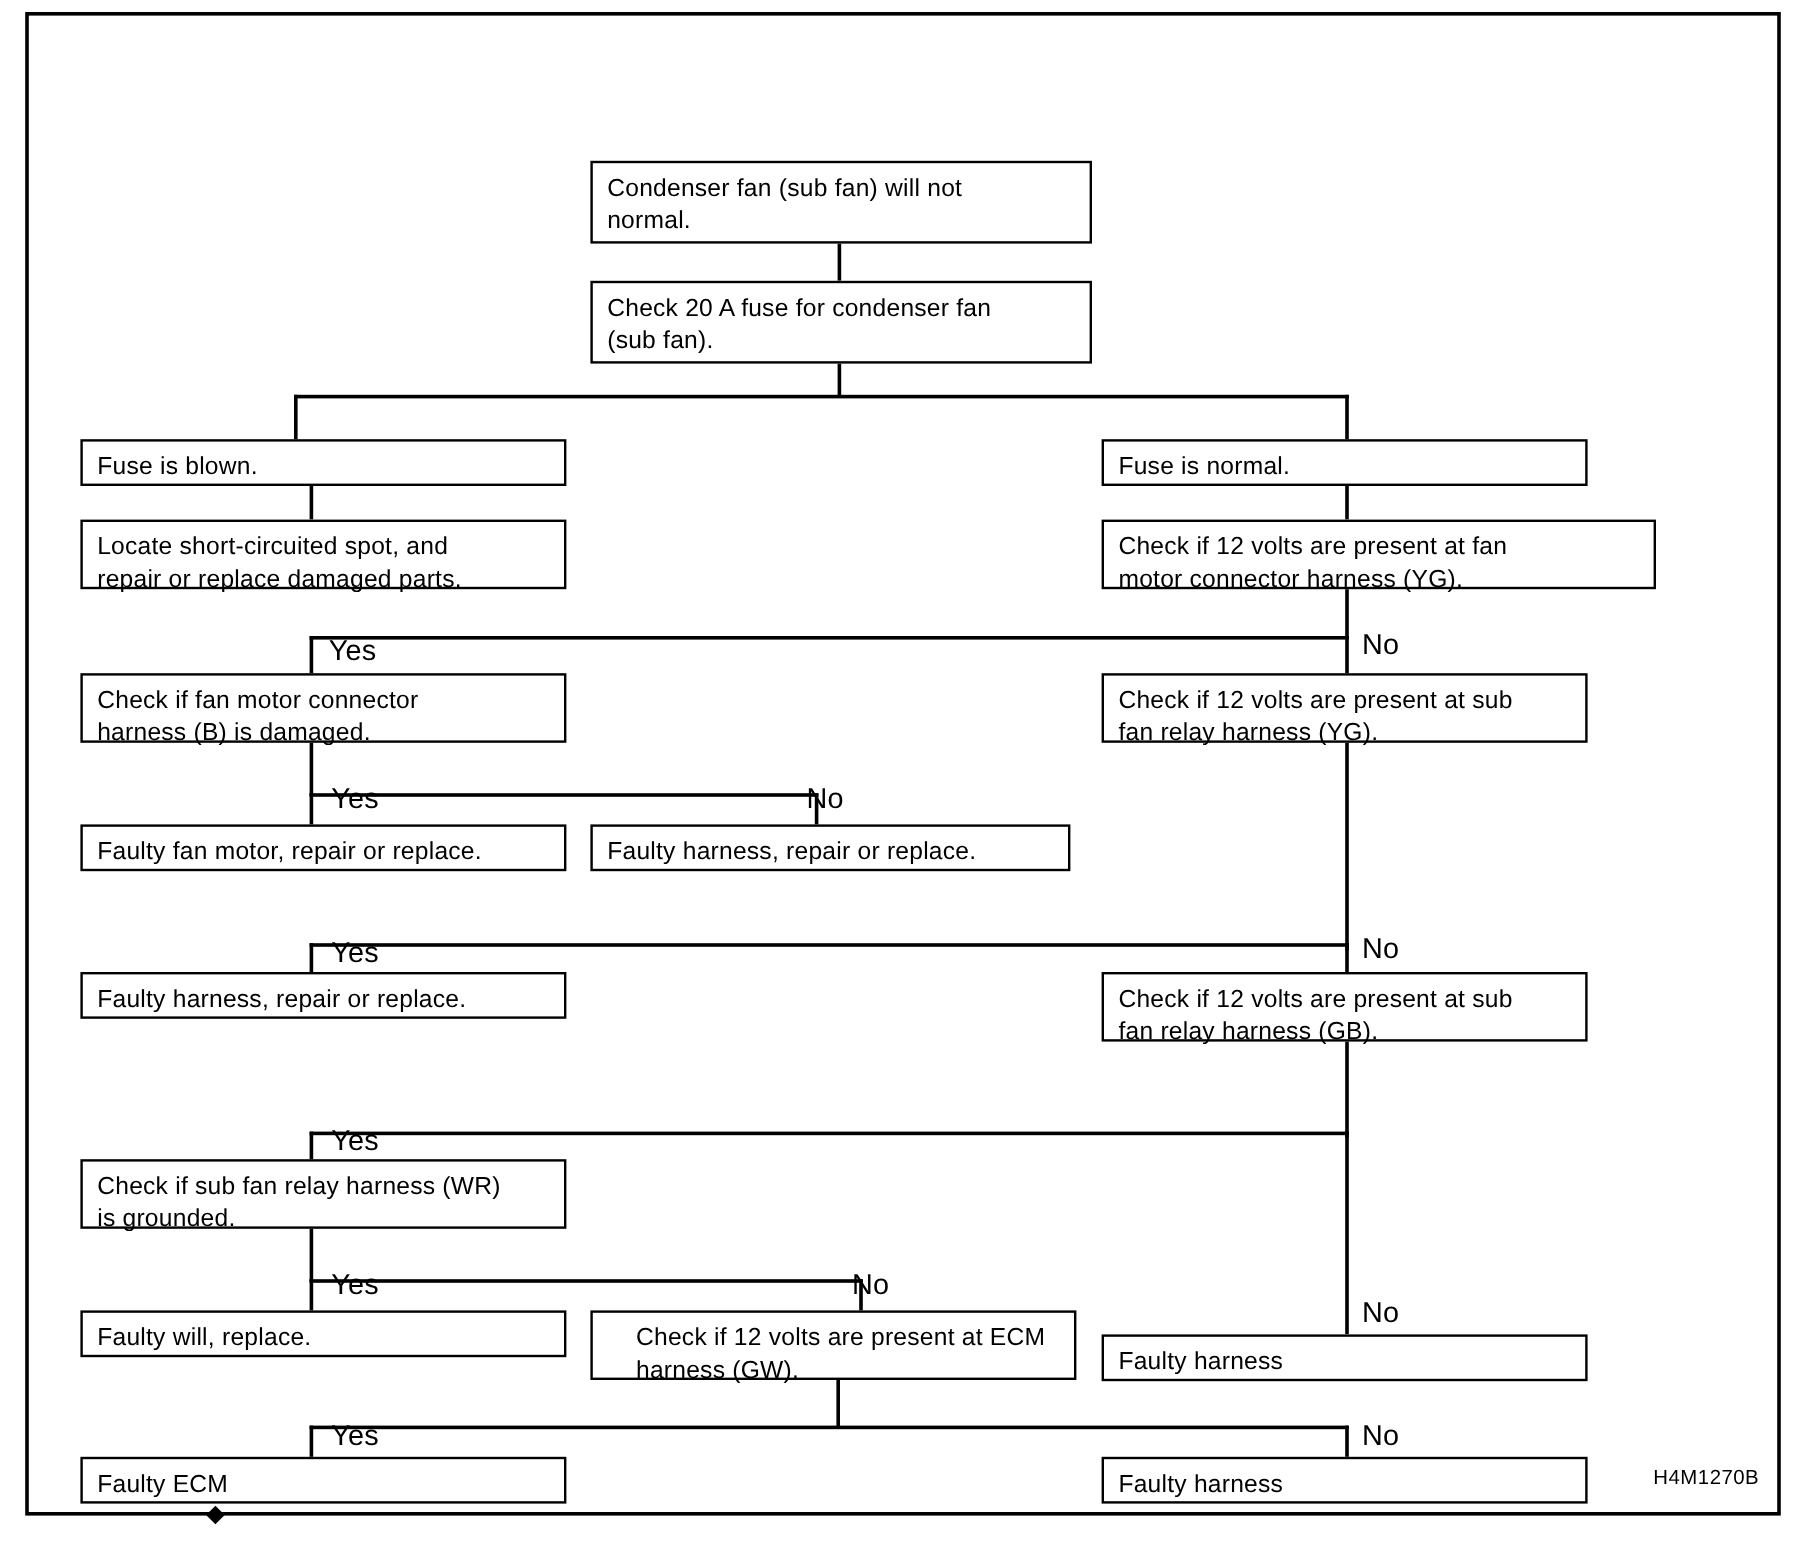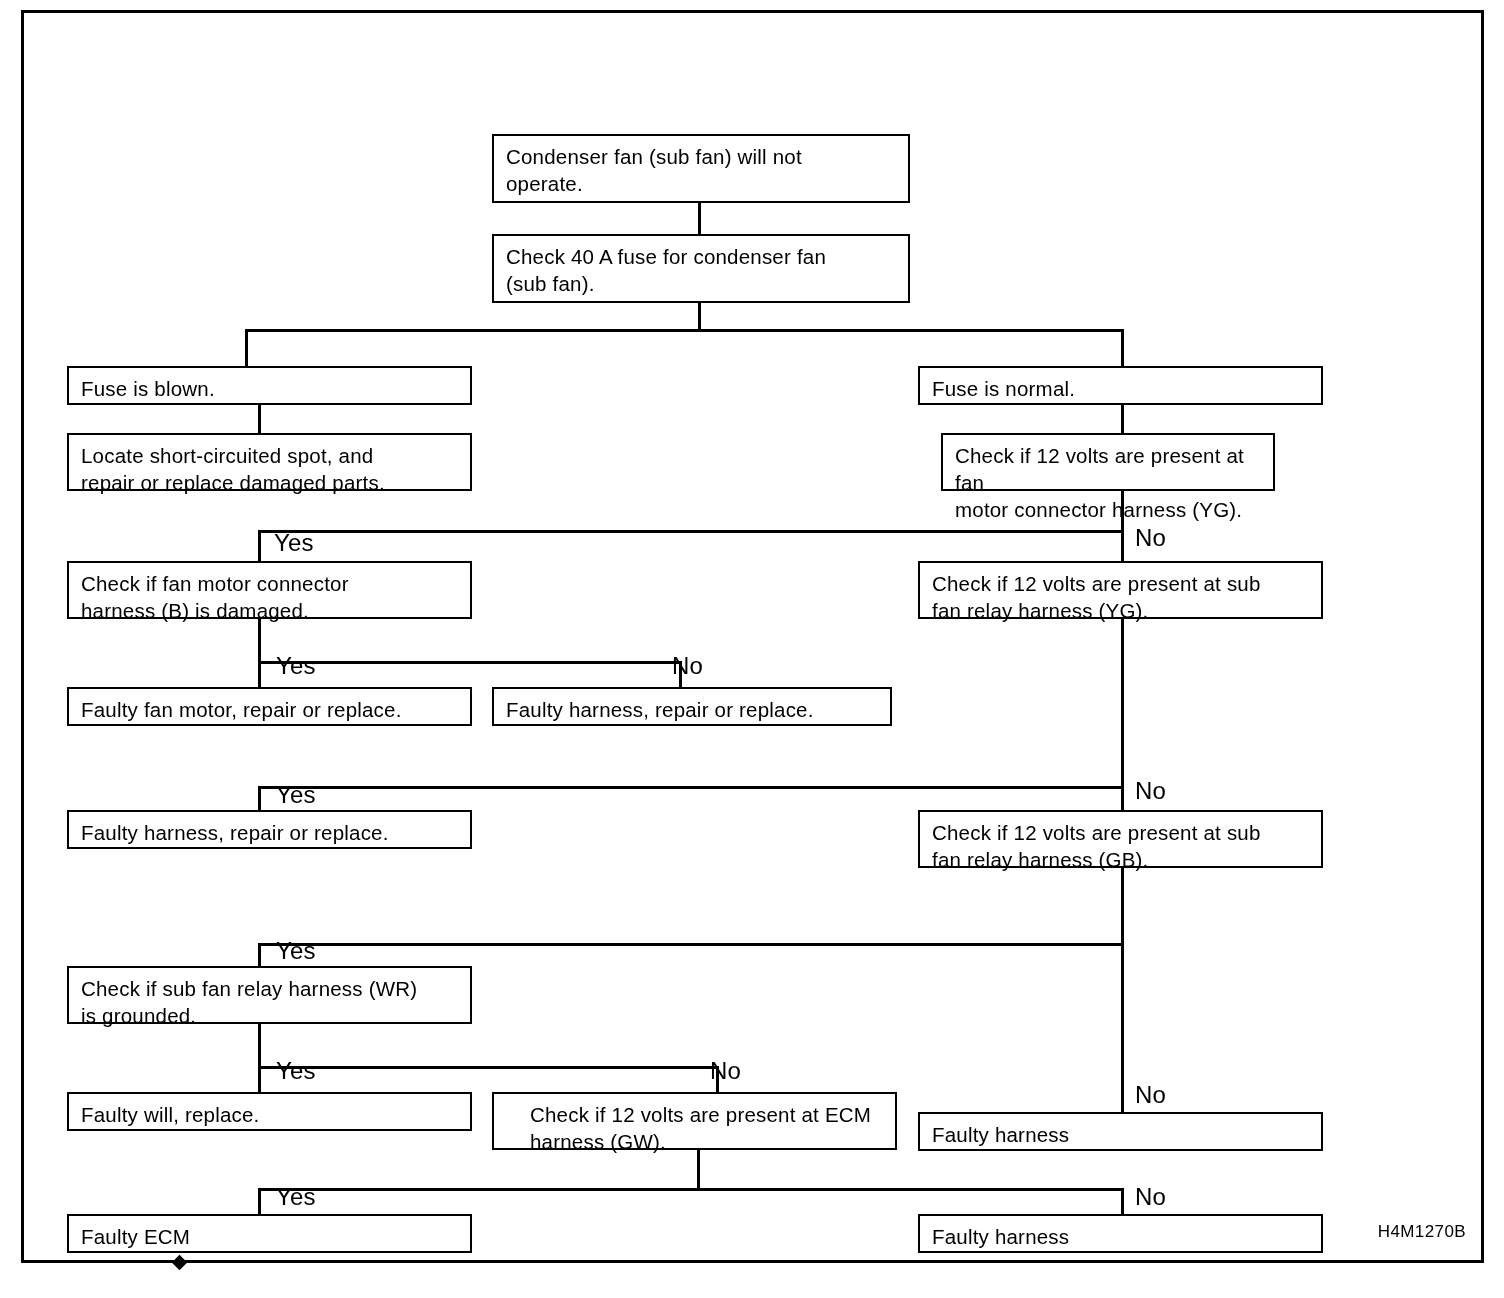--- a/index.html
+++ b/index.html
@@ -77,40 +77,40 @@
 </style>
 </head>
 <body>
 
 <div id="page">
 
   <div id="frame"></div>
   <div id="bottom-marker"></div>
 
   <div class="fbox" style="left:492px; top:134px; width:418px; height:69px;">Condenser fan (sub fan) will not
-operate.</div>
+normal.</div>
 
   <div class="ln lnv" style="left:698px; top:203px; height:31px;"></div>
 
-  <div class="fbox" style="left:492px; top:234px; width:418px; height:69px;">Check 40 A fuse for condenser fan
+  <div class="fbox" style="left:492px; top:234px; width:418px; height:69px;">Check 20 A fuse for condenser fan
 (sub fan).</div>
 
   <div class="ln lnv" style="left:698px; top:303px; height:28px;"></div>
   <div class="ln lnh" style="left:245px; top:329px; width:879px;"></div>
   <div class="ln lnv" style="left:245px; top:329px; height:39px;"></div>
   <div class="ln lnv" style="left:1121px; top:329px; height:39px;"></div>
 
   <div class="fbox" style="left:67px; top:366px; width:405px; height:39px;">Fuse is blown.</div>
   <div class="ln lnv" style="left:258px; top:405px; height:28px;"></div>
   <div class="fbox" style="left:918px; top:366px; width:405px; height:39px;">Fuse is normal.</div>
 
   <div class="fbox" style="left:67px; top:433px; width:405px; height:58px;">Locate short-circuited spot, and
 repair or replace damaged parts.</div>
   <div class="ln lnv" style="left:1121px; top:405px; height:28px;"></div>
-  <div class="fbox" style="left:918px; top:433px; width:334px; height:58px;margin-left:23px;">Check if 12 volts are present at fan
+  <div class="fbox" style="left:918px; top:433px; width:462px; height:58px;">Check if 12 volts are present at fan
 motor connector harness (YG).</div>
 
   <div class="ln lnv" style="left:1121px; top:491px; height:41px;"></div>
   <div class="ln lnh" style="left:258px; top:530px; width:866px;"></div>
   <div class="ln lnv" style="left:258px; top:530px; height:32px;"></div>
   <div class="blabel" style="left:274px; top:532px;">Yes</div>
   <div class="ln lnv" style="left:1121px; top:530px; height:32px;"></div>
   <div class="blabel" style="left:1135px; top:527px;">No</div>
 
   <div class="fbox" style="left:67px; top:561px; width:405px; height:58px;">Check if fan motor connector

